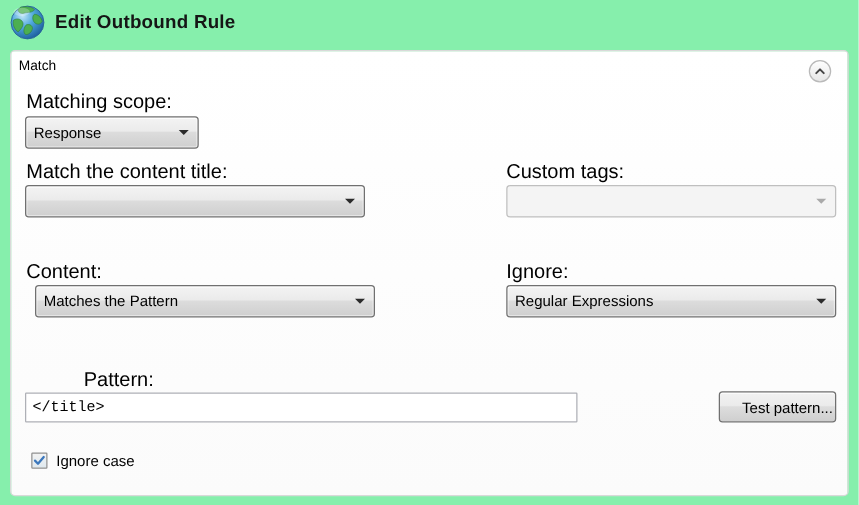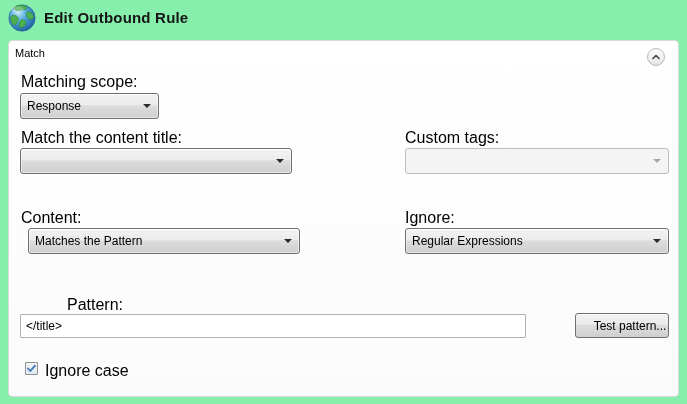--- a/index.html
+++ b/index.html
@@ -42,21 +42,21 @@
   .btn { position:absolute; height:25px; border:1px solid #707070; border-radius:3px;
          background:linear-gradient(to bottom,#f2f2f2 0%,#ebebeb 45%,#dddddd 50%,#cfcfcf 100%);
          box-shadow:inset 0 1px 0 rgba(255,255,255,.9);
          font-family:"Liberation Sans",sans-serif; font-size:12px; color:#000; cursor:pointer; }
 
   
   .checkbox { position:absolute; width:13px; height:13px; border:1px solid #8e8f8f; border-radius:1px;
               background:linear-gradient(#f2f2f2,#dfe9ef); display:flex; align-items:center; justify-content:center;
               cursor:pointer; }
   .checkbox svg { display:block; }
-  .checkbox-label { position:absolute; font-size:16px; color:#000; cursor:pointer; }
+  .checkbox-label { position:absolute; font-size:12px; color:#000; cursor:pointer; }
 </style>
 </head>
 <body>
 
 <div class="stage">
 
   <svg class="globe" viewBox="0 0 32 32" aria-hidden="true">
     <defs>
       <radialGradient id="gSea" cx="35%" cy="30%" r="75%">
         <stop offset="0%" stop-color="#bfe6f7"></stop>
@@ -105,21 +105,21 @@
       <span class="combo-arrow"></span>
     </div>
 
     <div class="field-label" style="left:396px; top:168px;">Ignore:</div>
     <div class="combo" style="left:396px; top:187px; width:264px;">
       <span class="combo-text">Regular Expressions</span>
       <span class="combo-arrow"></span>
     </div>
 
     <div class="field-label" style="left:12px; top:255px;margin-left:46px;">Pattern:</div>
-    <input class="textbox" style="left: 11px; top: 273px; width: 506px;" type="text" value="&lt;/title&gt;">
+    <input class="textbox" style="left: 11px; top: 273px; width: 442px; font-family: Liberation Mono, monospace;" type="text" value="&lt;/title&gt;">
     <button class="btn" style="left:566px; top:272px; width:94px;padding-left:16px;">Test pattern...</button>
 
     <div class="checkbox" style="left:16px; top:321px;">
       <svg width="11" height="11" viewBox="0 0 11 11">
         <path d="M2 5.5 L4.4 8 L9 2.6" fill="none" stroke="#3b77bc" stroke-width="1.8" stroke-linecap="round" stroke-linejoin="round"></path>
       </svg>
     </div>
     <div class="checkbox-label" style="left:36px; top:321px;">Ignore case</div>
   </div>
 

